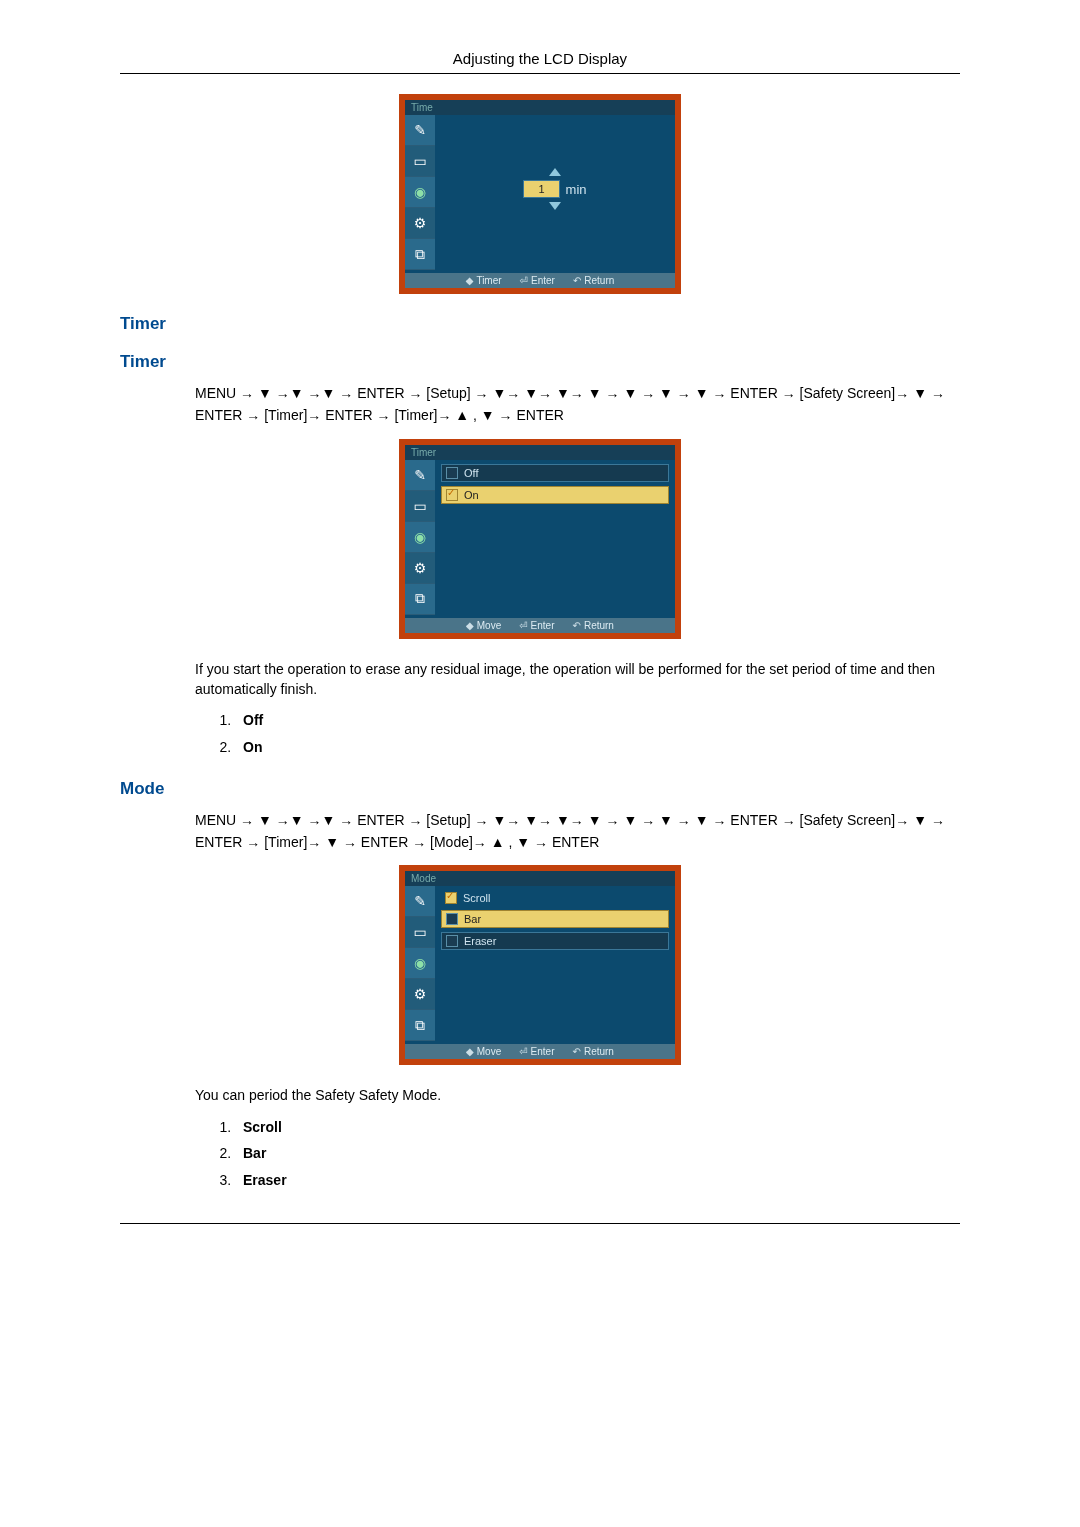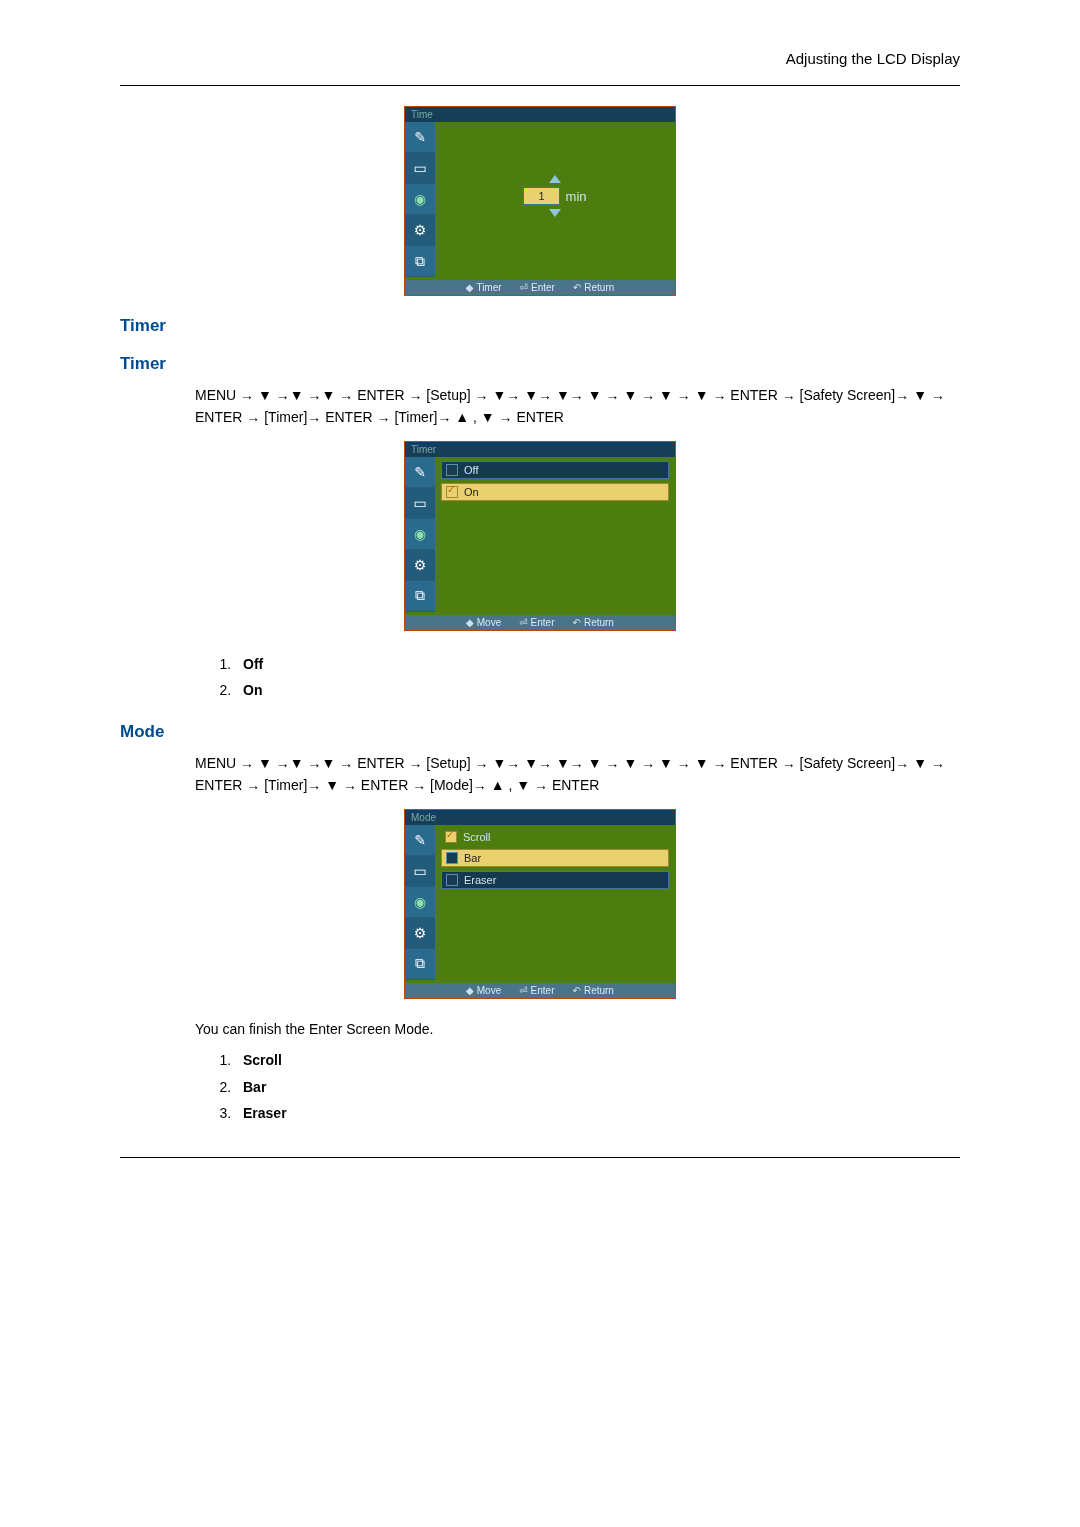--- a/index.html
+++ b/index.html
@@ -10,39 +10,39 @@
     font-size: 14px;
     color: #000;
   }
   .page {
     width: 1080px;
     margin: 0 auto;
     padding: 50px 120px 60px 120px;
     box-sizing: border-box;
   }
   .header-title {
-    text-align: right;
+    text-align: center;
     font-size: 15px;
-    margin-bottom: 18px;
+    margin-bottom: 6px;
   }
   hr.rule {
     border: none;
     border-top: 1px solid #000;
     margin: 4px 0 20px 0;
   }
   hr.rule-bottom {
     border: none;
     border-top: 1px solid #000;
     margin: 30px 0 0 0;
   }
   .osd {
     width: 270px;
     margin: 12px auto 20px auto;
-    background: #4d7c0f;
-    border: 1px solid #c2410c;
+    background: #0c4a6e;
+    border: 6px solid #c2410c;
     font-size: 11px;
     color: #cfe3ee;
   }
   .osd-title {
     background: #163f57;
     color: #7aa;
     padding: 2px 6px;
     font-size: 10px;
     display: block;
   }
@@ -258,20 +258,21 @@
           <span class="glyph">⏎</span>
           <span>Enter</span>
         </span>
       <span class="fi">
           <span class="glyph">↶</span>
           <span>Return</span>
         </span>
     </div>
   </div>
 
+  <p class="body-text">If you start the operation to erase any residual image, the operation will be performed for the set period of time and then automatically finish.</p>
 
   <ol class="optlist">
     <li><span>Off</span></li>
     <li><span>On</span></li>
   </ol>
 
   <h3 class="section-title">Mode</h3>
 
   <p class="nav-seq">
     <span>MENU → ▼ →▼ →▼ → ENTER → </span><span class="bolden">[Setup]</span><span> → ▼→ ▼→ ▼→ ▼ → ▼ → ▼ → ▼ → ENTER → </span><span class="bolden">[Safety Screen]</span><span>→ ▼ → ENTER → </span><span class="bolden">[Timer]</span><span>→ ▼ → ENTER → </span><span class="bolden">[Mode]</span><span>→ ▲ , ▼ → ENTER</span>
@@ -322,21 +323,21 @@
           <span>Enter</span>
         </span>
       <span class="fi">
           <span class="glyph">↶</span>
           <span>Return</span>
         </span>
     </div>
   </div>
 
   <p class="body-text">
-    <span>You can finish the </span><span class="bolden">Enter Screen</span><span> Mode.</span>
+    <span>You can period the </span><span class="bolden">Safety Safety</span><span> Mode.</span>
   </p>
 
   <ol class="optlist">
     <li><span>Scroll</span></li>
     <li><span>Bar</span></li>
     <li><span>Eraser</span></li>
   </ol>
 
   <hr class="rule-bottom">
 </div>

